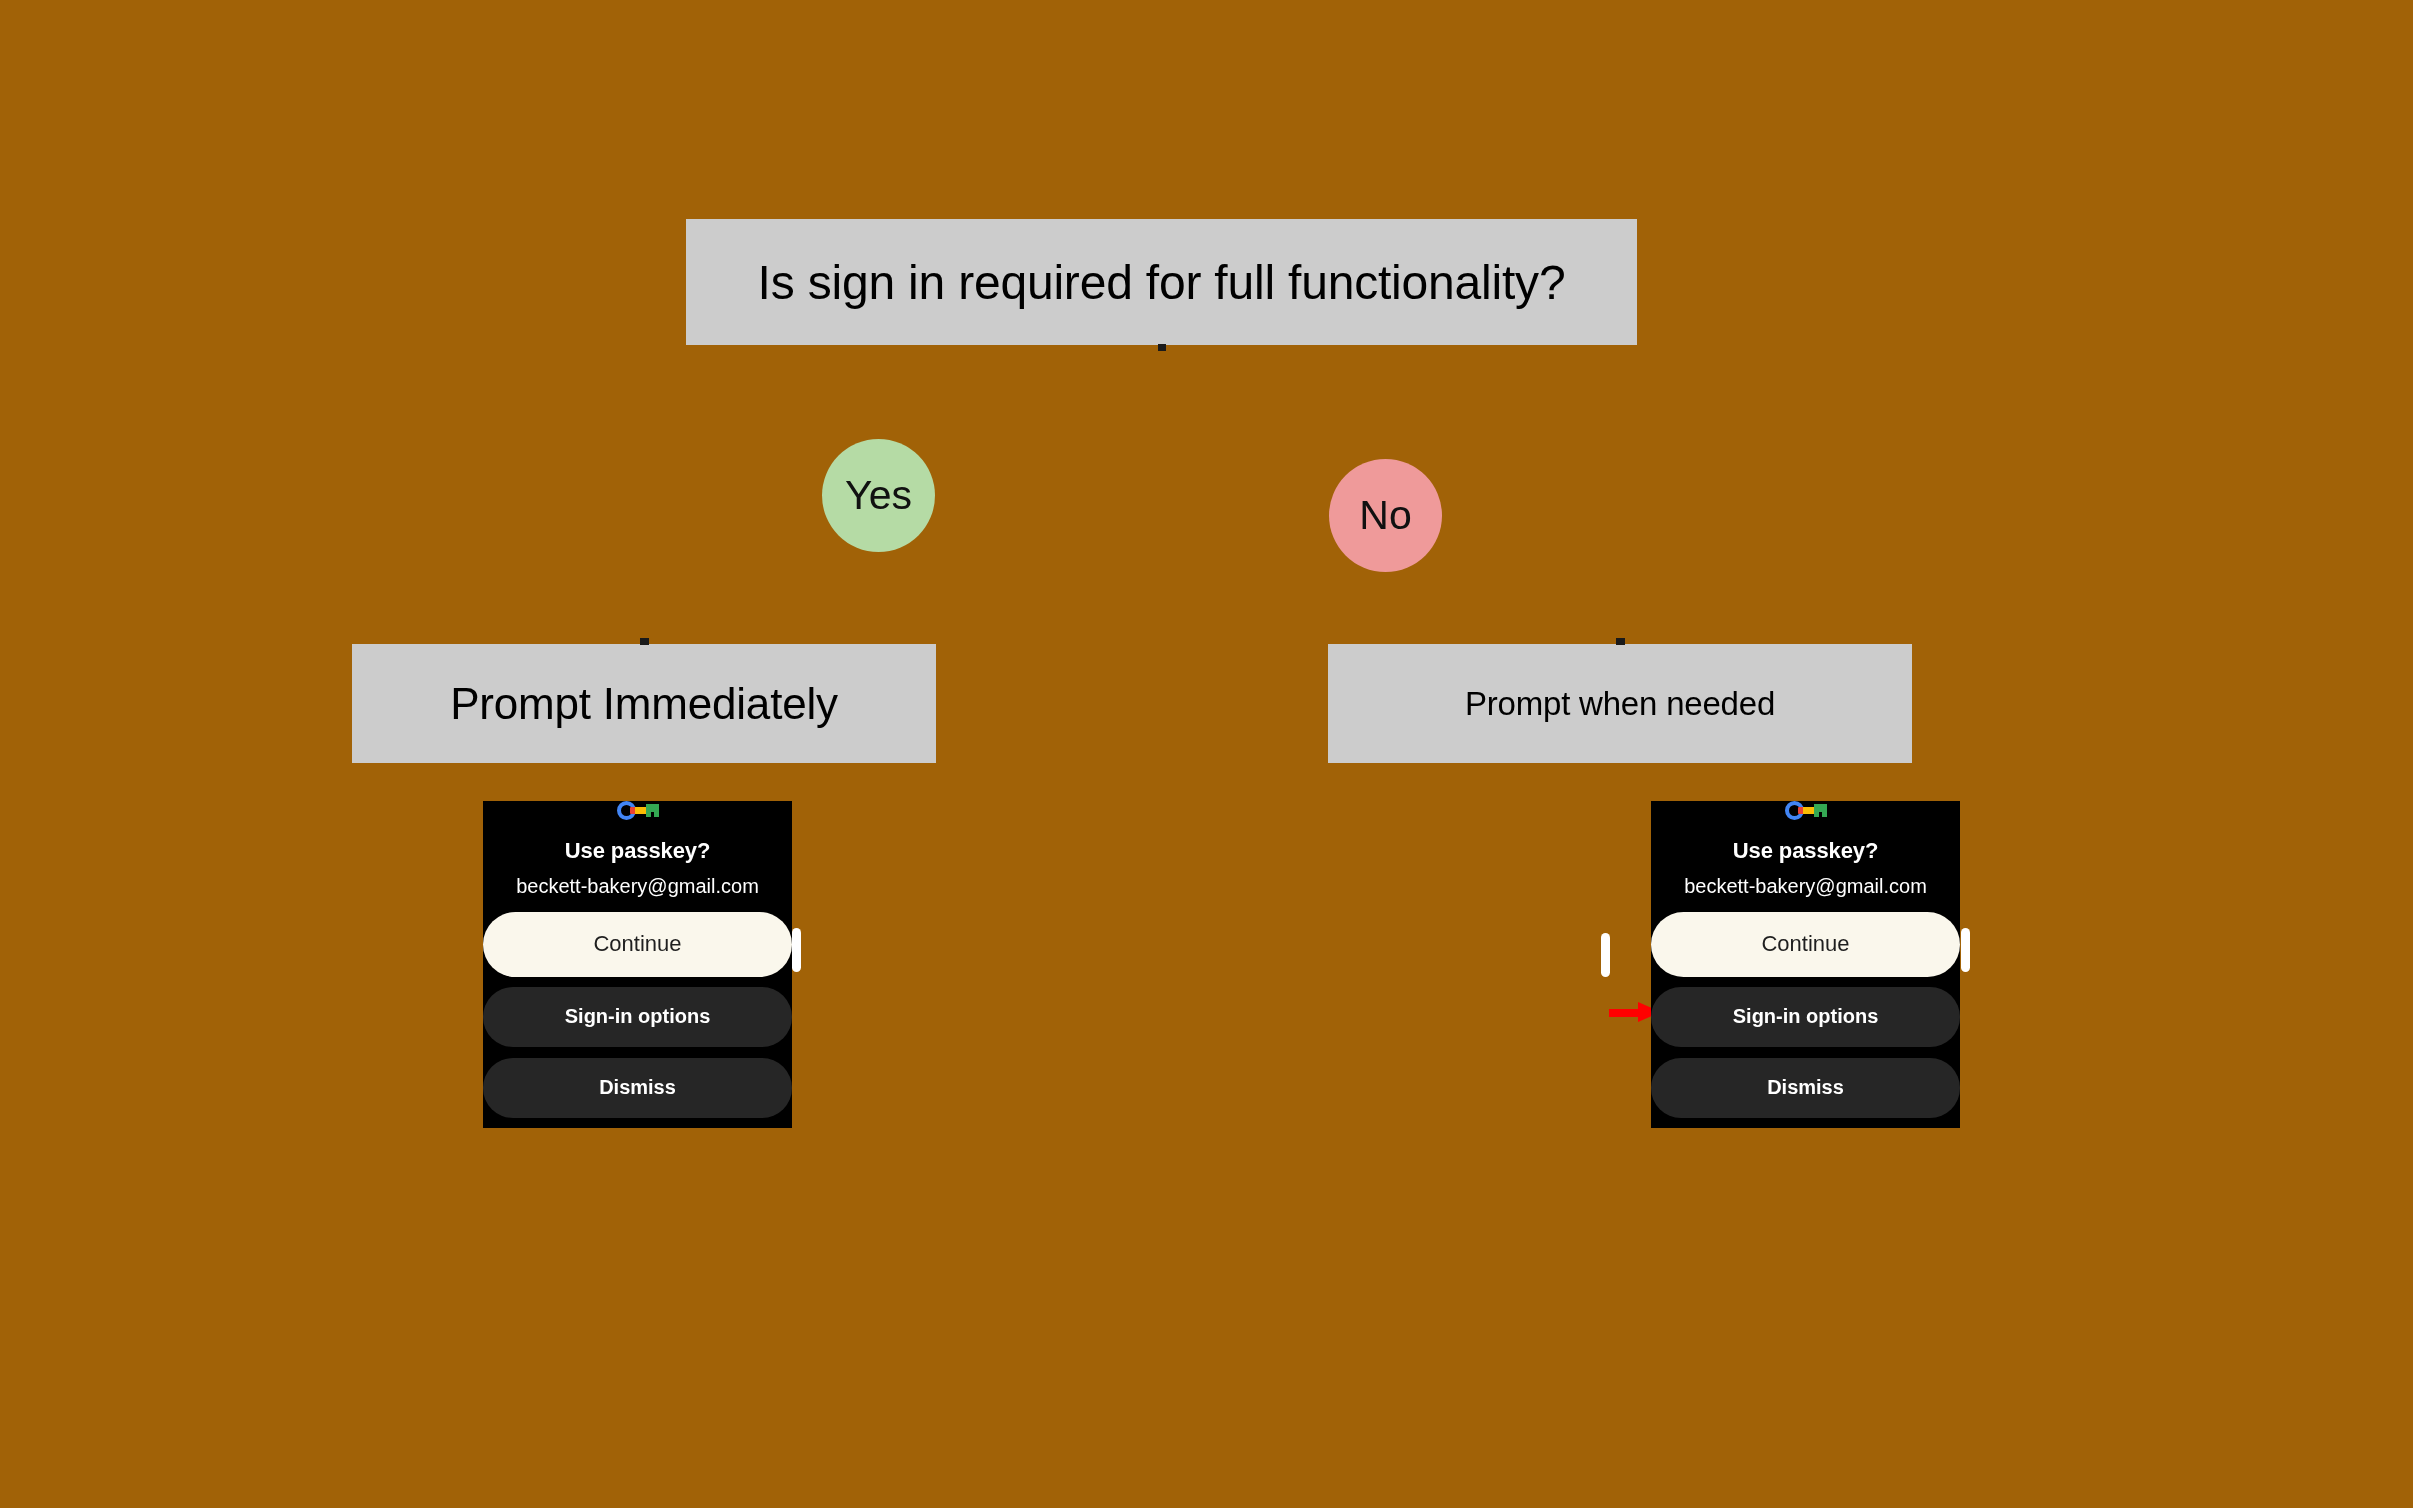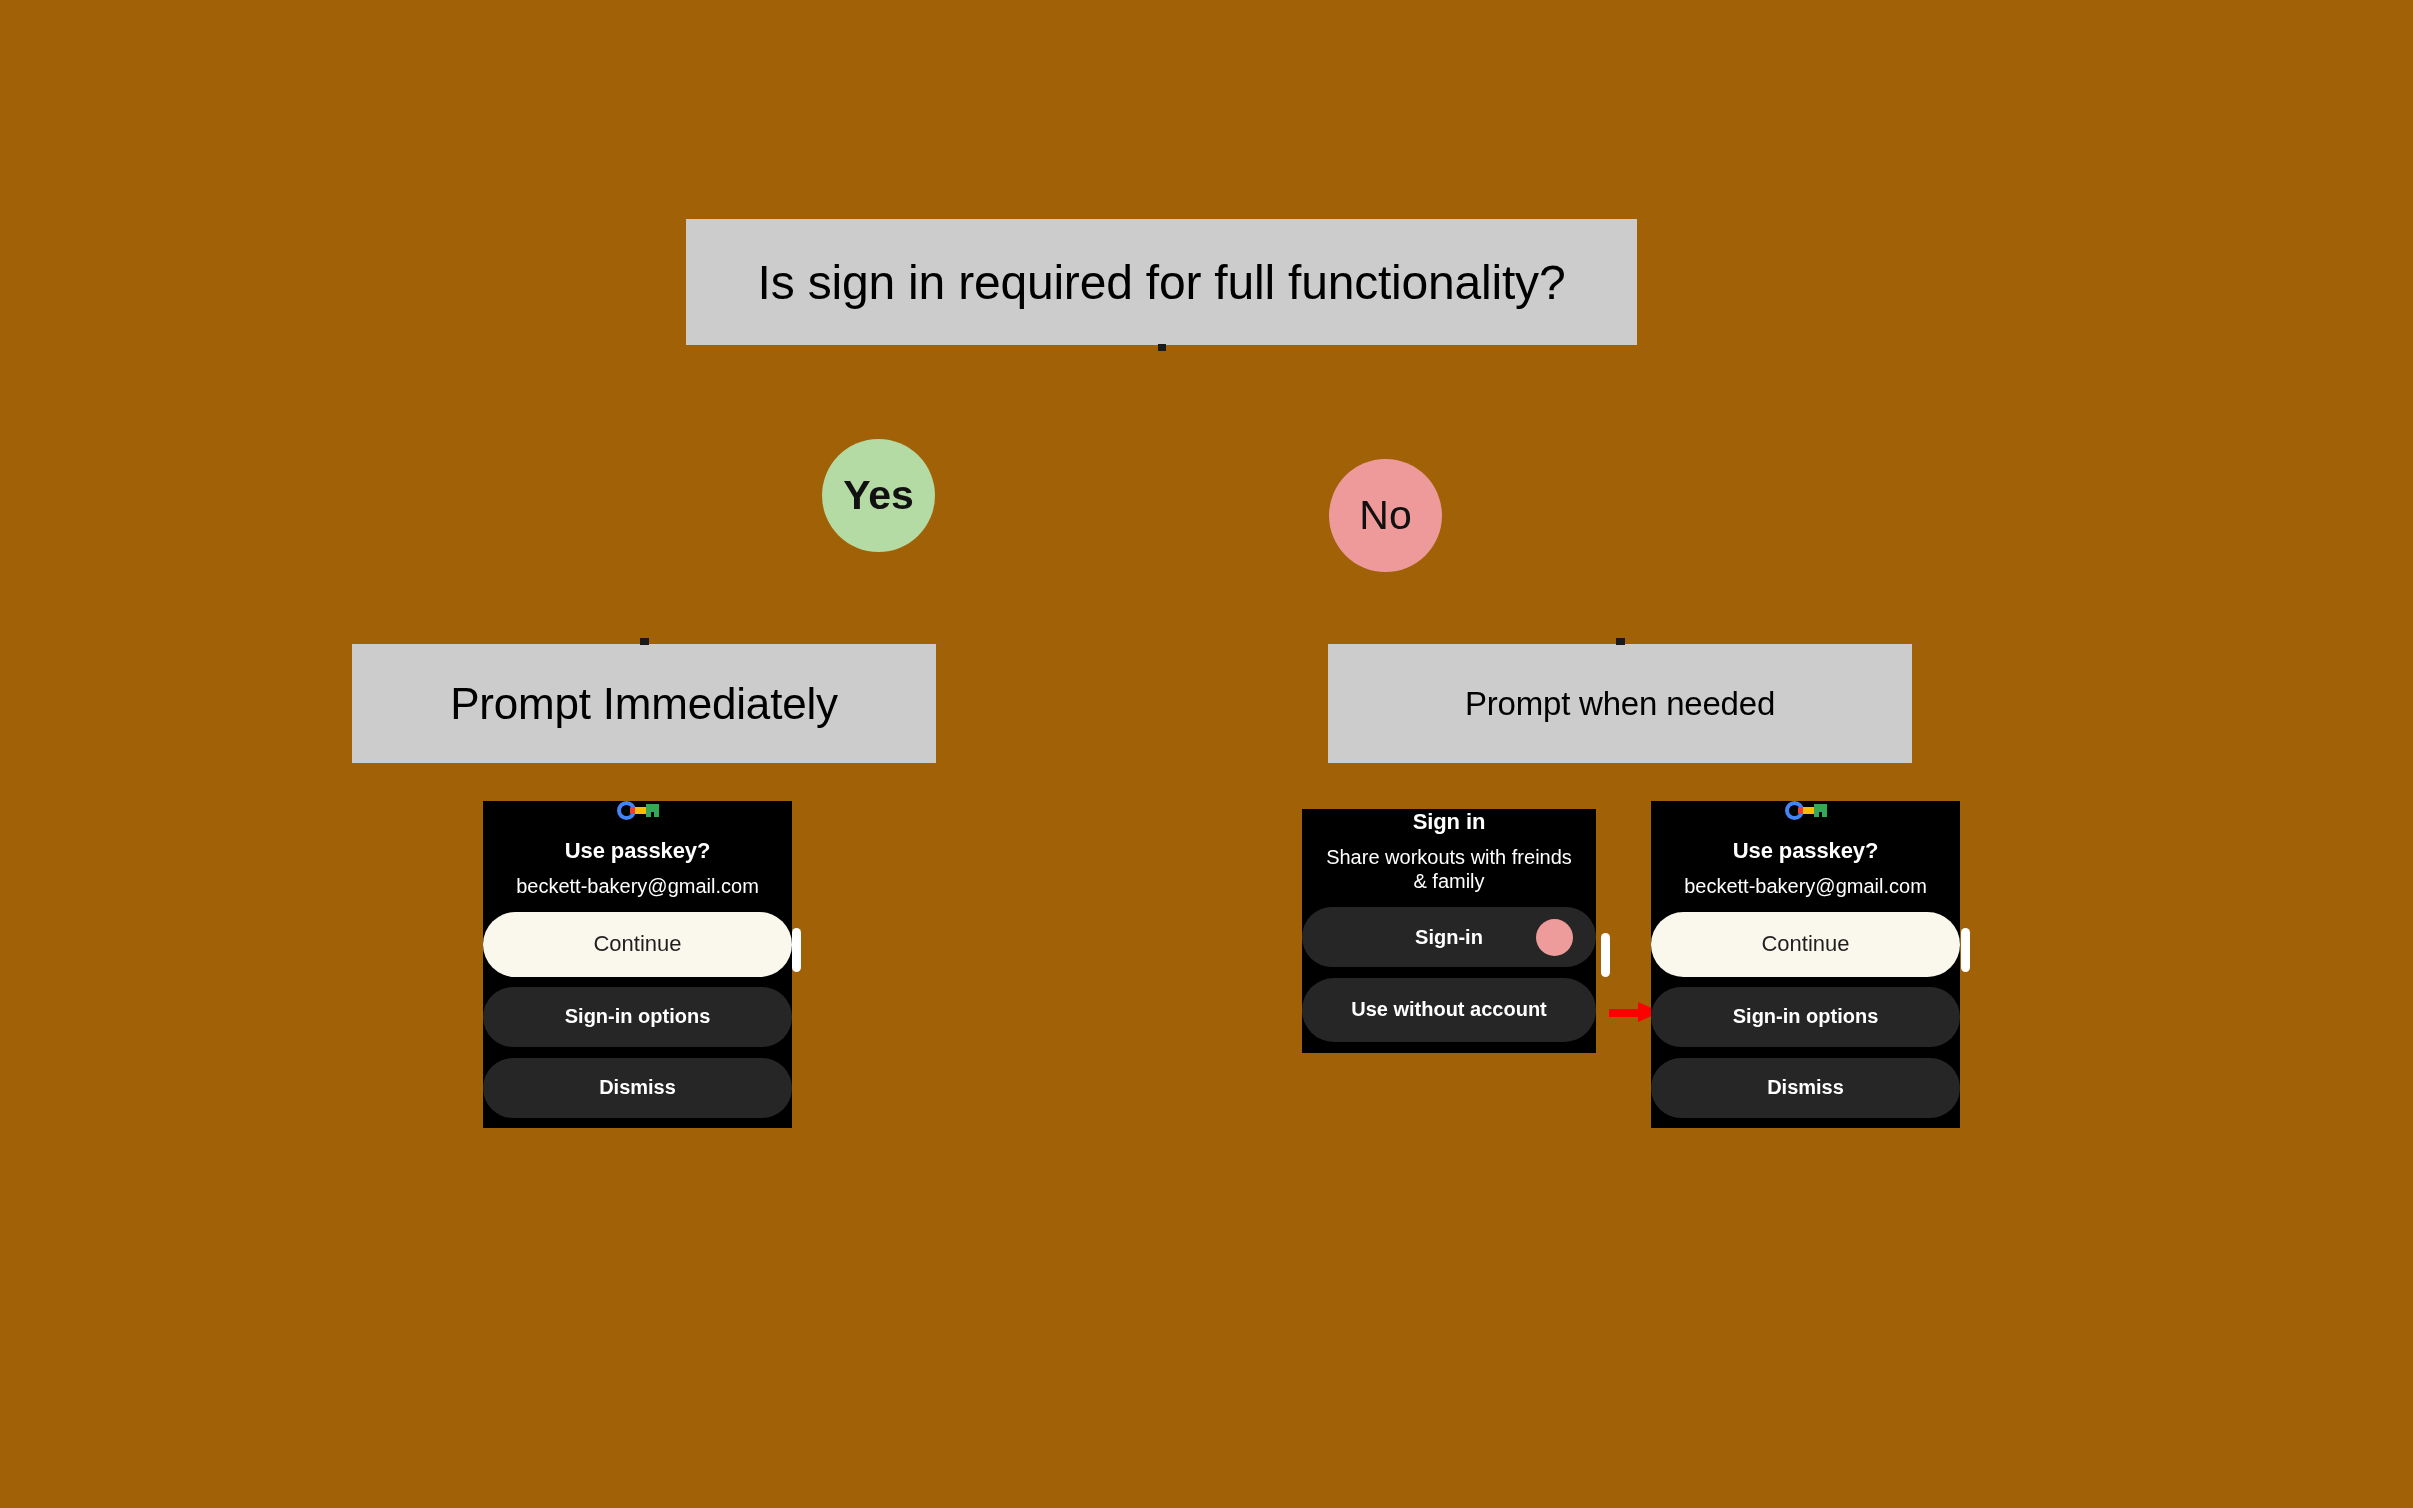--- a/index.html
+++ b/index.html
@@ -75,21 +75,20 @@
     color: #111111;
     font-size: 41px;
     font-weight: 400;
   }
   #circle-yes {
     left: 822px;
     top: 439px;
     width: 113px;
     height: 113px;
     background: #b5dba5;
-    font-weight: bold;
   }
   #circle-no {
     left: 1329px;
     top: 459px;
     width: 113px;
     height: 113px;
     background: #ef9a9a;
   }
 
   
@@ -280,29 +279,20 @@
     <div class="mock-sub">beckett-bakery@gmail.com</div>
     <div class="pill primary">Continue</div>
     <div class="pill">Sign-in options</div>
     <div class="pill">Dismiss</div>
   </div>
   <div class="scroll-indicator" id="scroll-left">
     <span class="scroll-track"></span>
     <span class="scroll-thumb"></span>
   </div>
 
-  <div class="mock" id="mock-mid">
-    <div class="mock-title">Sign in</div>
-    <div class="mock-sub">Share workouts with freinds &amp; family</div>
-    <div class="pill">
-      <span>Sign-in</span>
-      <span class="pill-dot"></span>
-    </div>
-    <div class="pill two-line">Use without account</div>
-  </div>
   <div class="scroll-indicator" id="scroll-mid">
     <span class="scroll-track"></span>
     <span class="scroll-thumb"></span>
   </div>
 
   <div id="red-arrow">
     <span class="arrow-shaft"></span>
     <span class="arrow-head"></span>
   </div>
 

